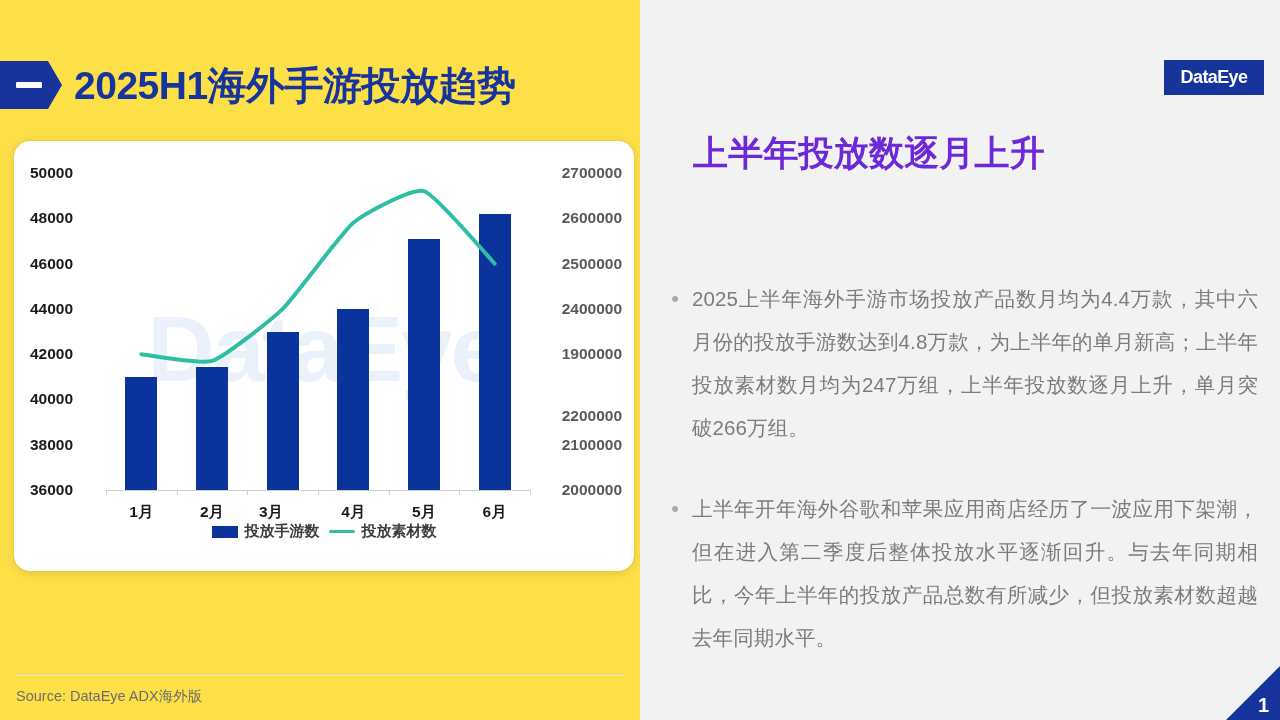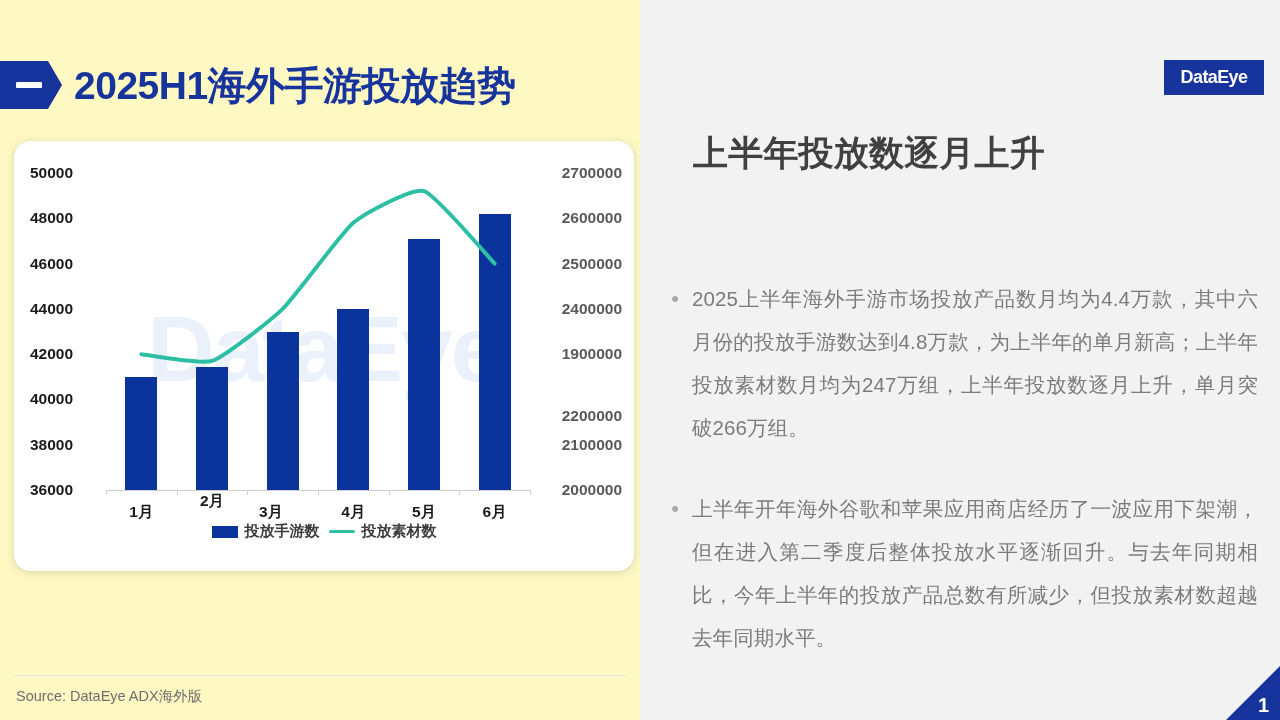--- a/index.html
+++ b/index.html
@@ -19,21 +19,21 @@
     inset: 0;
     display: flex;
     background: #f2f2f2;
   }
 
   
   .left-panel {
     position: relative;
     width: 640px;
     height: 720px;
-    background: #fef9c3;
+    background: #fde047;
     box-sizing: border-box;
     flex: 0 0 640px;
   }
   .title-row {
     position: absolute;
     left: 0;
     top: 57px;
     height: 56px;
     display: flex;
     align-items: center;
@@ -209,21 +209,21 @@
     font-weight: bold;
     letter-spacing: -0.6px;
   }
   .headline {
     position: absolute;
     left: 53px;
     top: 128px;
     font-size: 35px;
     line-height: 50px;
     font-weight: bold;
-    color: #404040;
+    color: #6d28d9;
     letter-spacing: 0.2px;
   }
   .headline .line { display: block; white-space: nowrap; }
 
   .bullets {
     position: absolute;
     left: 18px;
     top: 277px;
     right: 22px;
   }
@@ -308,21 +308,21 @@
           <div class="bar" style="left: 464.667px; top: 72.7571px; width: 32px; height: 276.243px; background: rgb(10, 51, 155);"></div>
           <div class="axis-line" style="left: 92px; width: 424px; top: 349px;"></div>
           <div class="tick" style="left: 92px; top: 349px; height: 5px;"></div>
           <div class="tick" style="left: 162.667px; top: 349px; height: 5px;"></div>
           <div class="tick" style="left: 233.333px; top: 349px; height: 5px;"></div>
           <div class="tick" style="left: 304px; top: 349px; height: 5px;"></div>
           <div class="tick" style="left: 374.667px; top: 349px; height: 5px;"></div>
           <div class="tick" style="left: 445.333px; top: 349px; height: 5px;"></div>
           <div class="tick" style="left: 516px; top: 349px; height: 5px;"></div>
           <div class="x-label" style="left: 127.333px; top: 361px;">1月</div>
-          <div class="x-label" style="left: 198px; top: 350px;">2月</div>
+          <div class="x-label" style="left: 198px; top: 361px;">2月</div>
           <div class="x-label" style="left: 257px; top: 361px;">3月</div>
           <div class="x-label" style="left: 339.333px; top: 361px;">4月</div>
           <div class="x-label" style="left: 410px; top: 361px;">5月</div>
           <div class="x-label" style="left: 480.667px; top: 361px;">6月</div>
           <svg width="620" height="430" style="position: absolute; left: 0px; top: 0px; pointer-events: none;">
             <path d="M 127.33333333333334 213.14285714285714 C 133.22222222222223 213.70892857142857, 186.22222222222223 223.7095238095238, 198 219.93571428571428 C 209.77777777777777 216.16190476190476, 256.8888888888889 179.3672619047619, 268.6666666666667 167.85714285714286 C 280.44444444444446 156.34702380952382, 327.5555555555556 91.62619047619046, 339.33333333333337 81.81428571428569 C 351.11111111111114 72.00238095238092, 398.22222222222223 46.71785714285713, 410 50.1142857142857 C 421.77777777777777 53.51071428571427, 474.77777777777777 116.53333333333332, 480.6666666666667 122.57142857142856" fill="none" stroke="#2dbfa3" stroke-width="4" stroke-linecap="round" stroke-linejoin="round"></path>
           </svg>
         </div>
       <div class="legend">
         <div class="legend-item">

